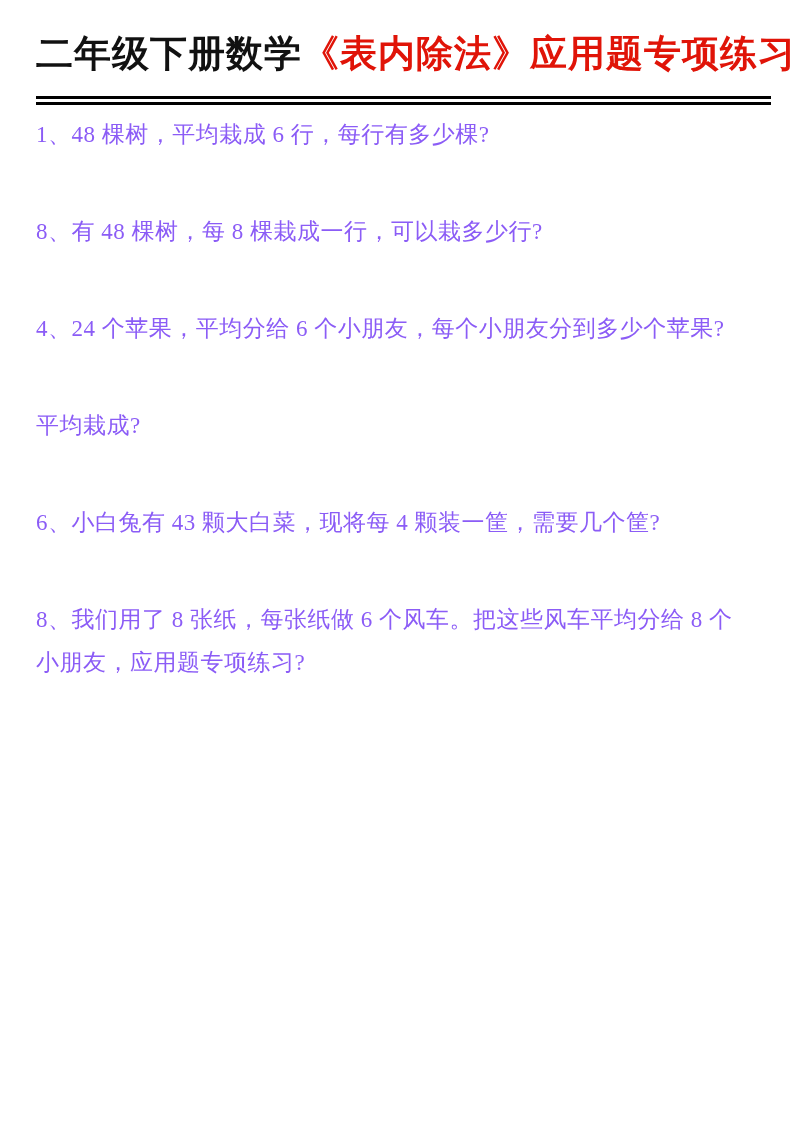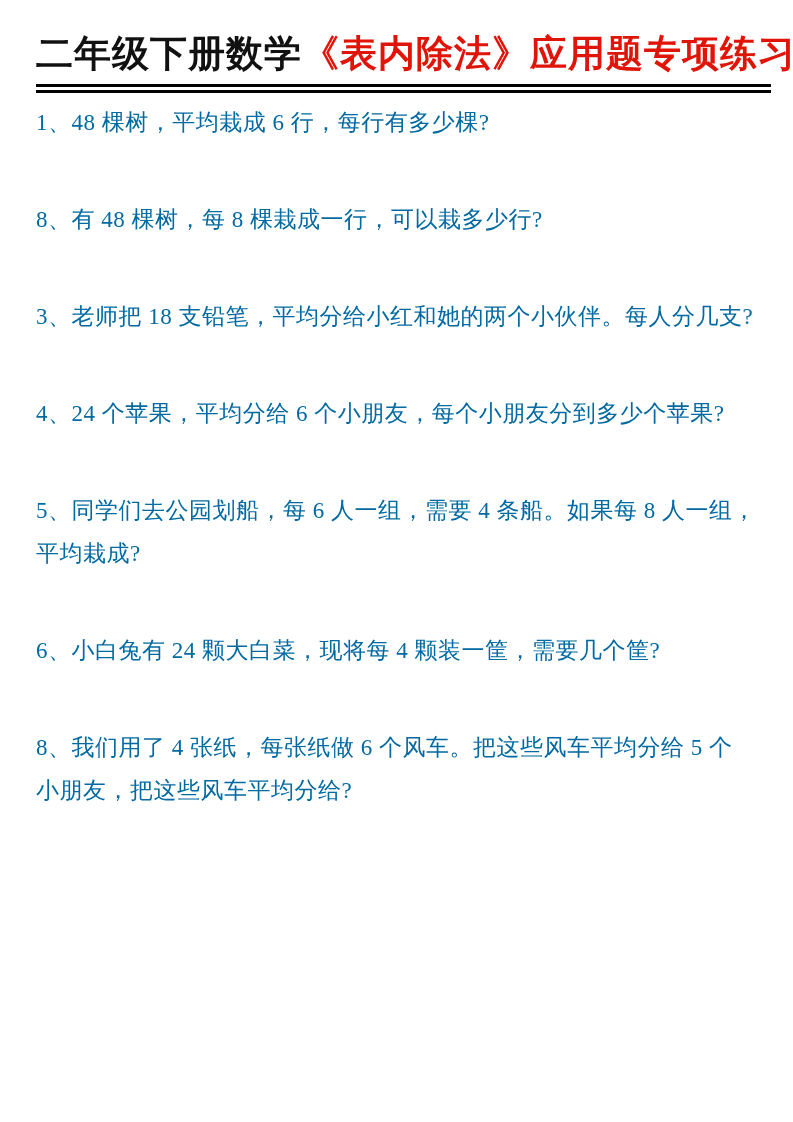--- a/index.html
+++ b/index.html
@@ -21,38 +21,38 @@
     padding: 28px 22px 0 36px;
   }
   .title {
     margin: 0;
     white-space: nowrap;
     font-size: 37px;
     line-height: 52px;
     font-weight: 700;
     letter-spacing: 1px;
     color: #111111;
-    padding-bottom: 4px;
+    padding-bottom: 16px;
     border-bottom: 9px double #000000;
   }
   .title .t-red {
     color: #e01408;
   }
   .questions {
     padding-top: 8px;
   }
   .q {
     margin: 0 0 54px 0;
   }
   .q-line {
     margin: 0;
     font-size: 23px;
     line-height: 43px;
     letter-spacing: 0.5px;
-    color: #0369a1;
+    color: #8b5cf6;
   }
 </style>
 </head>
 <body>
 
 <div class="page">
 
   <h1 class="title">
     <span class="t-black">二年级下册数学</span><span class="t-red">《表内除法》应用题专项练习</span>
   </h1>
@@ -60,38 +60,34 @@
   <div class="questions">
 
     <div class="q">
       <p class="q-line">1、48 棵树，平均栽成 6 行，每行有多少棵?</p>
     </div>
 
     <div class="q">
       <p class="q-line">8、有 48 棵树，每 8 棵栽成一行，可以栽多少行?</p>
     </div>
 
-    <div class="q">
-      <p class="q-line">3、老师把 18 支铅笔，平均分给小红和她的两个小伙伴。每人分几支?</p>
-    </div>
 
     <div class="q">
       <p class="q-line">4、24 个苹果，平均分给 6 个小朋友，每个小朋友分到多少个苹果?</p>
     </div>
 
     <div class="q">
-      <p class="q-line">5、同学们去公园划船，每 6 人一组，需要 4 条船。如果每 8 人一组，</p>
       <p class="q-line">平均栽成?</p>
     </div>
 
     <div class="q">
-      <p class="q-line">6、小白兔有 24 颗大白菜，现将每 4 颗装一筐，需要几个筐?</p>
+      <p class="q-line">6、小白兔有 43 颗大白菜，现将每 4 颗装一筐，需要几个筐?</p>
     </div>
 
 
 
     <div class="q">
-      <p class="q-line">8、我们用了 4 张纸，每张纸做 6 个风车。把这些风车平均分给 5 个</p>
-      <p class="q-line">小朋友，把这些风车平均分给?</p>
+      <p class="q-line">8、我们用了 8 张纸，每张纸做 6 个风车。把这些风车平均分给 8 个</p>
+      <p class="q-line">小朋友，应用题专项练习?</p>
     </div>
 
   </div>
 </div>
 
 </body></html>

